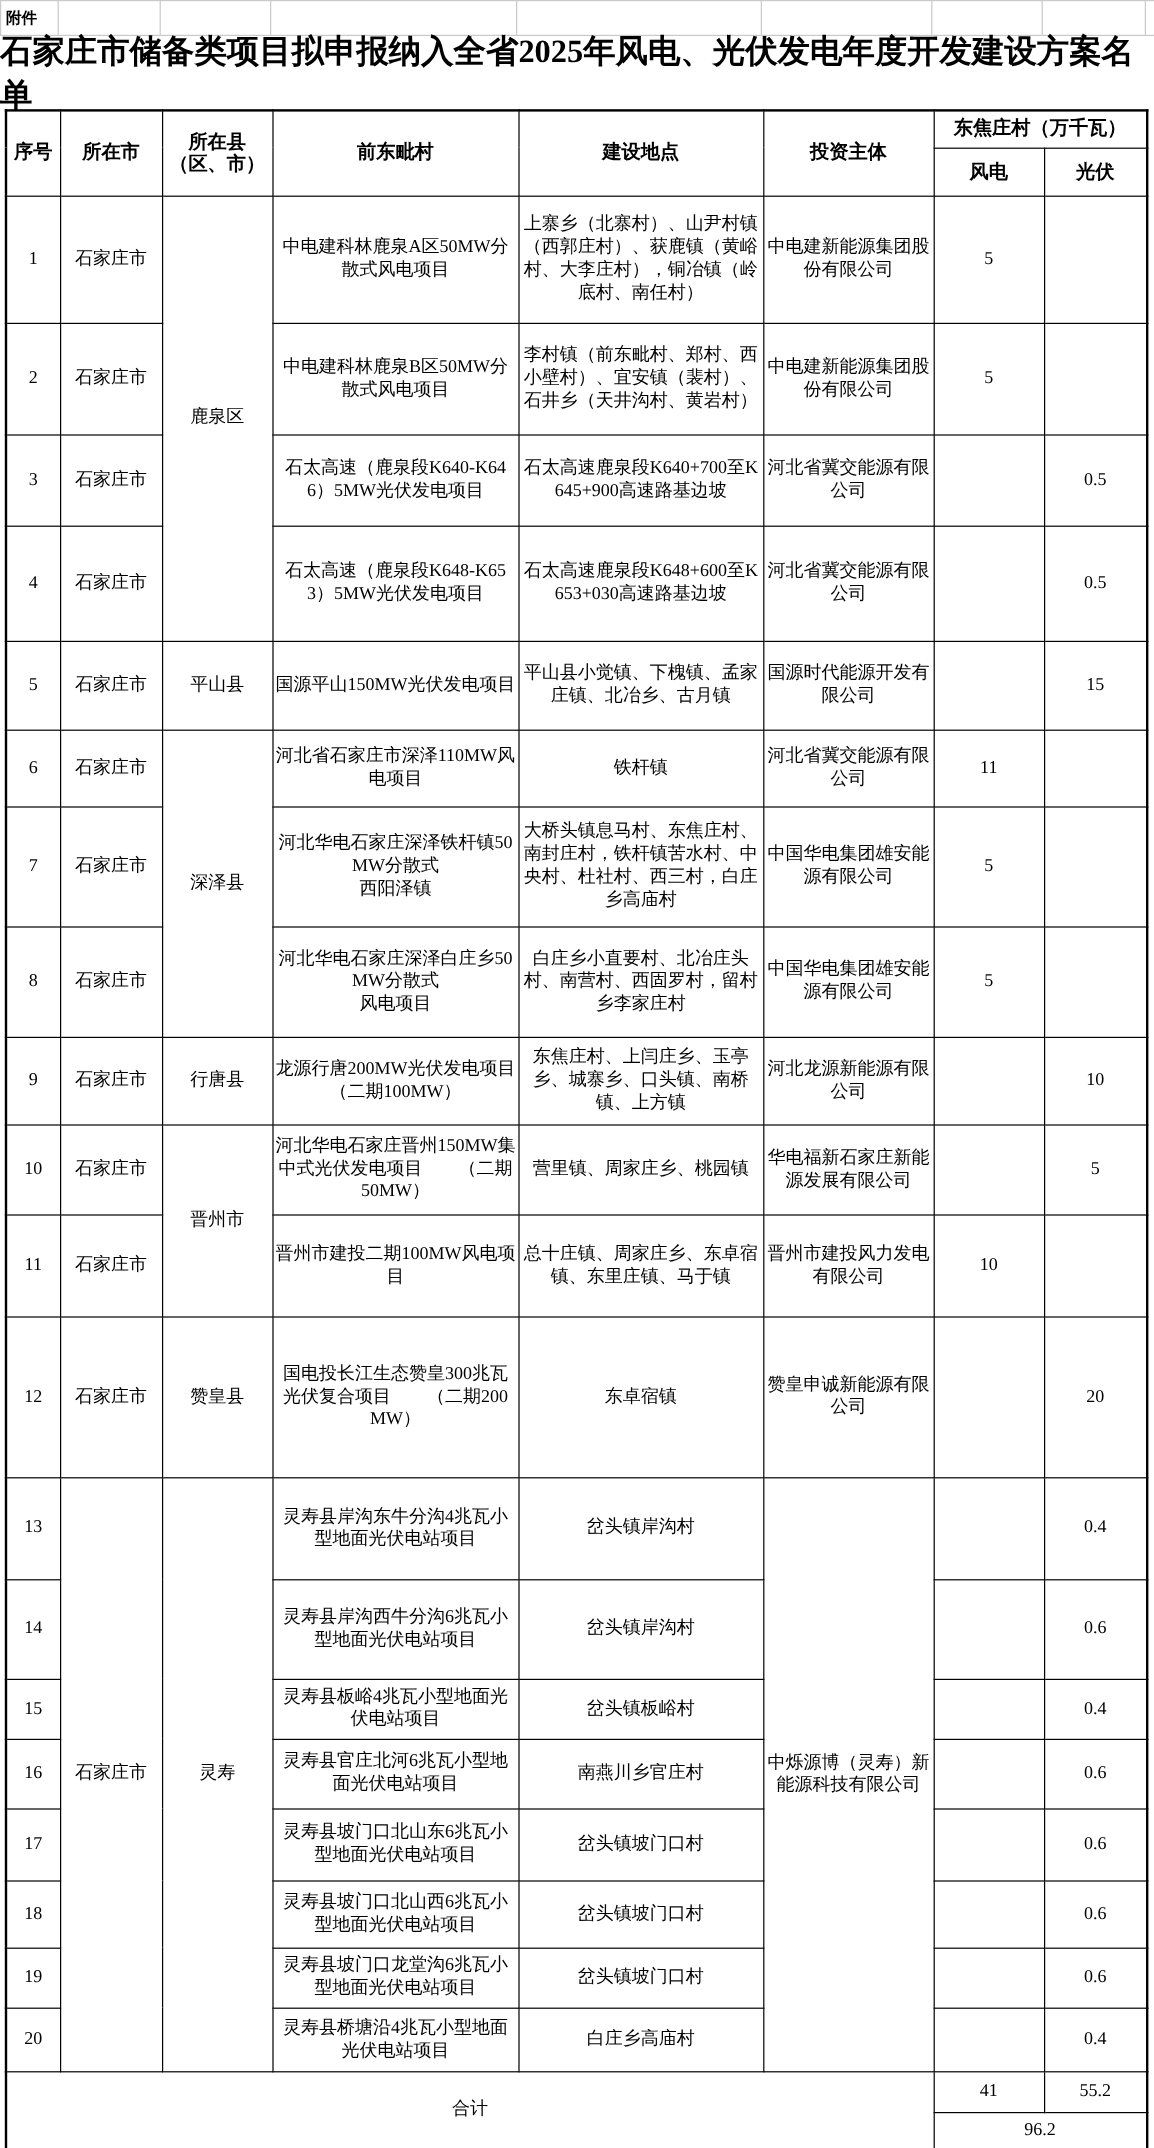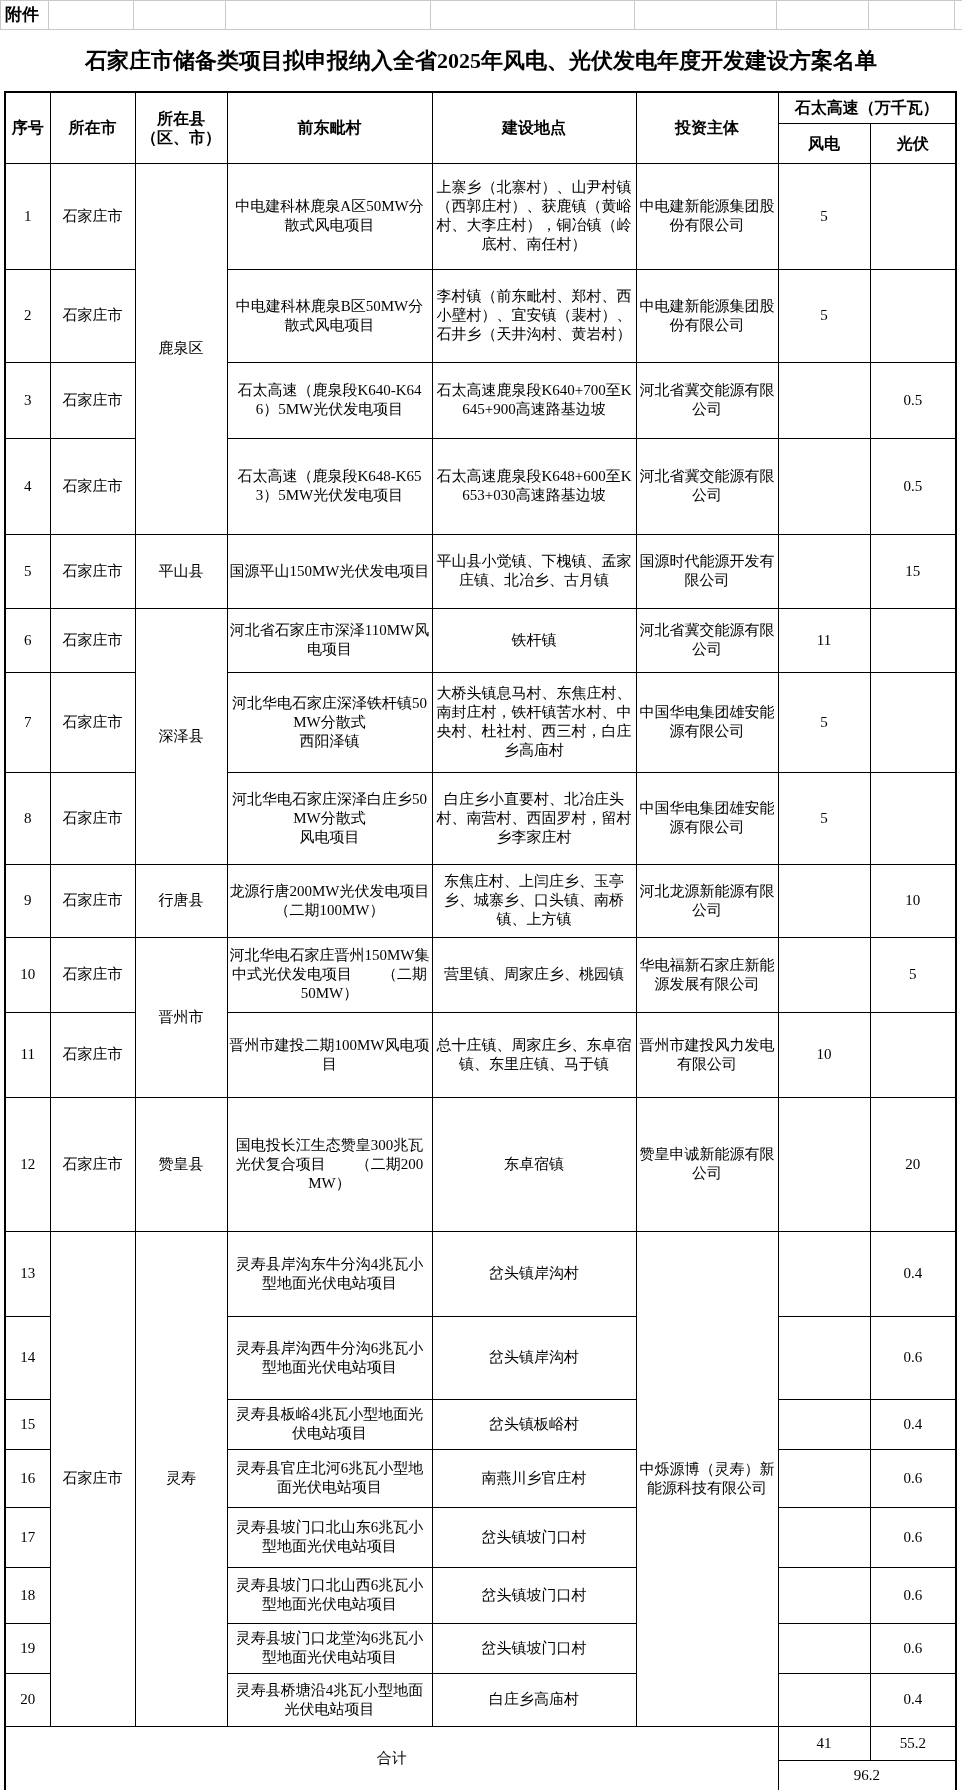--- a/index.html
+++ b/index.html
@@ -12,29 +12,29 @@
   .topstrip{
     display:flex;height:30px;box-sizing:border-box;
     border-top:1px solid #c9c9c9;border-bottom:1px solid #c9c9c9;
   }
   .topstrip .cell{
     box-sizing:border-box;height:100%;
     border-right:1px solid #c9c9c9;
   }
   .topstrip .cell:first-child{border-left:1px solid #c9c9c9;}
   .attach{
-    font-weight:bold;font-size:17px;line-height:28px;padding-left:4px;
+    font-weight:bold;font-size:13px;line-height:28px;padding-left:4px;
     font-family:"Liberation Sans","DejaVu Sans",sans-serif;
   }
   
   .titleband{
     height:61px;display:flex;align-items:center;justify-content:center;
   }
   .titleband .t{
-    font-weight:bold;font-size:22px;letter-spacing:0px;
+    font-weight:bold;font-size:27px;letter-spacing:0px;
   }
   
   table.main{
     margin-left:4px;
     width:951px;
     border-collapse:collapse;
     table-layout:fixed;
     border:2px solid #000;
   }
   table.main td, table.main th{
@@ -85,21 +85,21 @@
   </colgroup>
 
   <tbody>
       <tr style="height:31px">
     <th rowspan="2">序号</th>
     <th rowspan="2">所在市</th>
     <th rowspan="2">所在县（区、市）</th>
     <th rowspan="2">前东毗村</th>
     <th rowspan="2">建设地点</th>
     <th rowspan="2">投资主体</th>
-    <th colspan="2">石太高速（万千瓦）</th>
+    <th colspan="2">东焦庄村（万千瓦）</th>
   </tr>
   <tr style="height:40px">
     <th>风电</th>
     <th>光伏</th>
   </tr>
 
   <tr style="height:106px">
     <td>1</td>
     <td>石家庄市</td>
     <td rowspan="4">鹿泉区</td>

